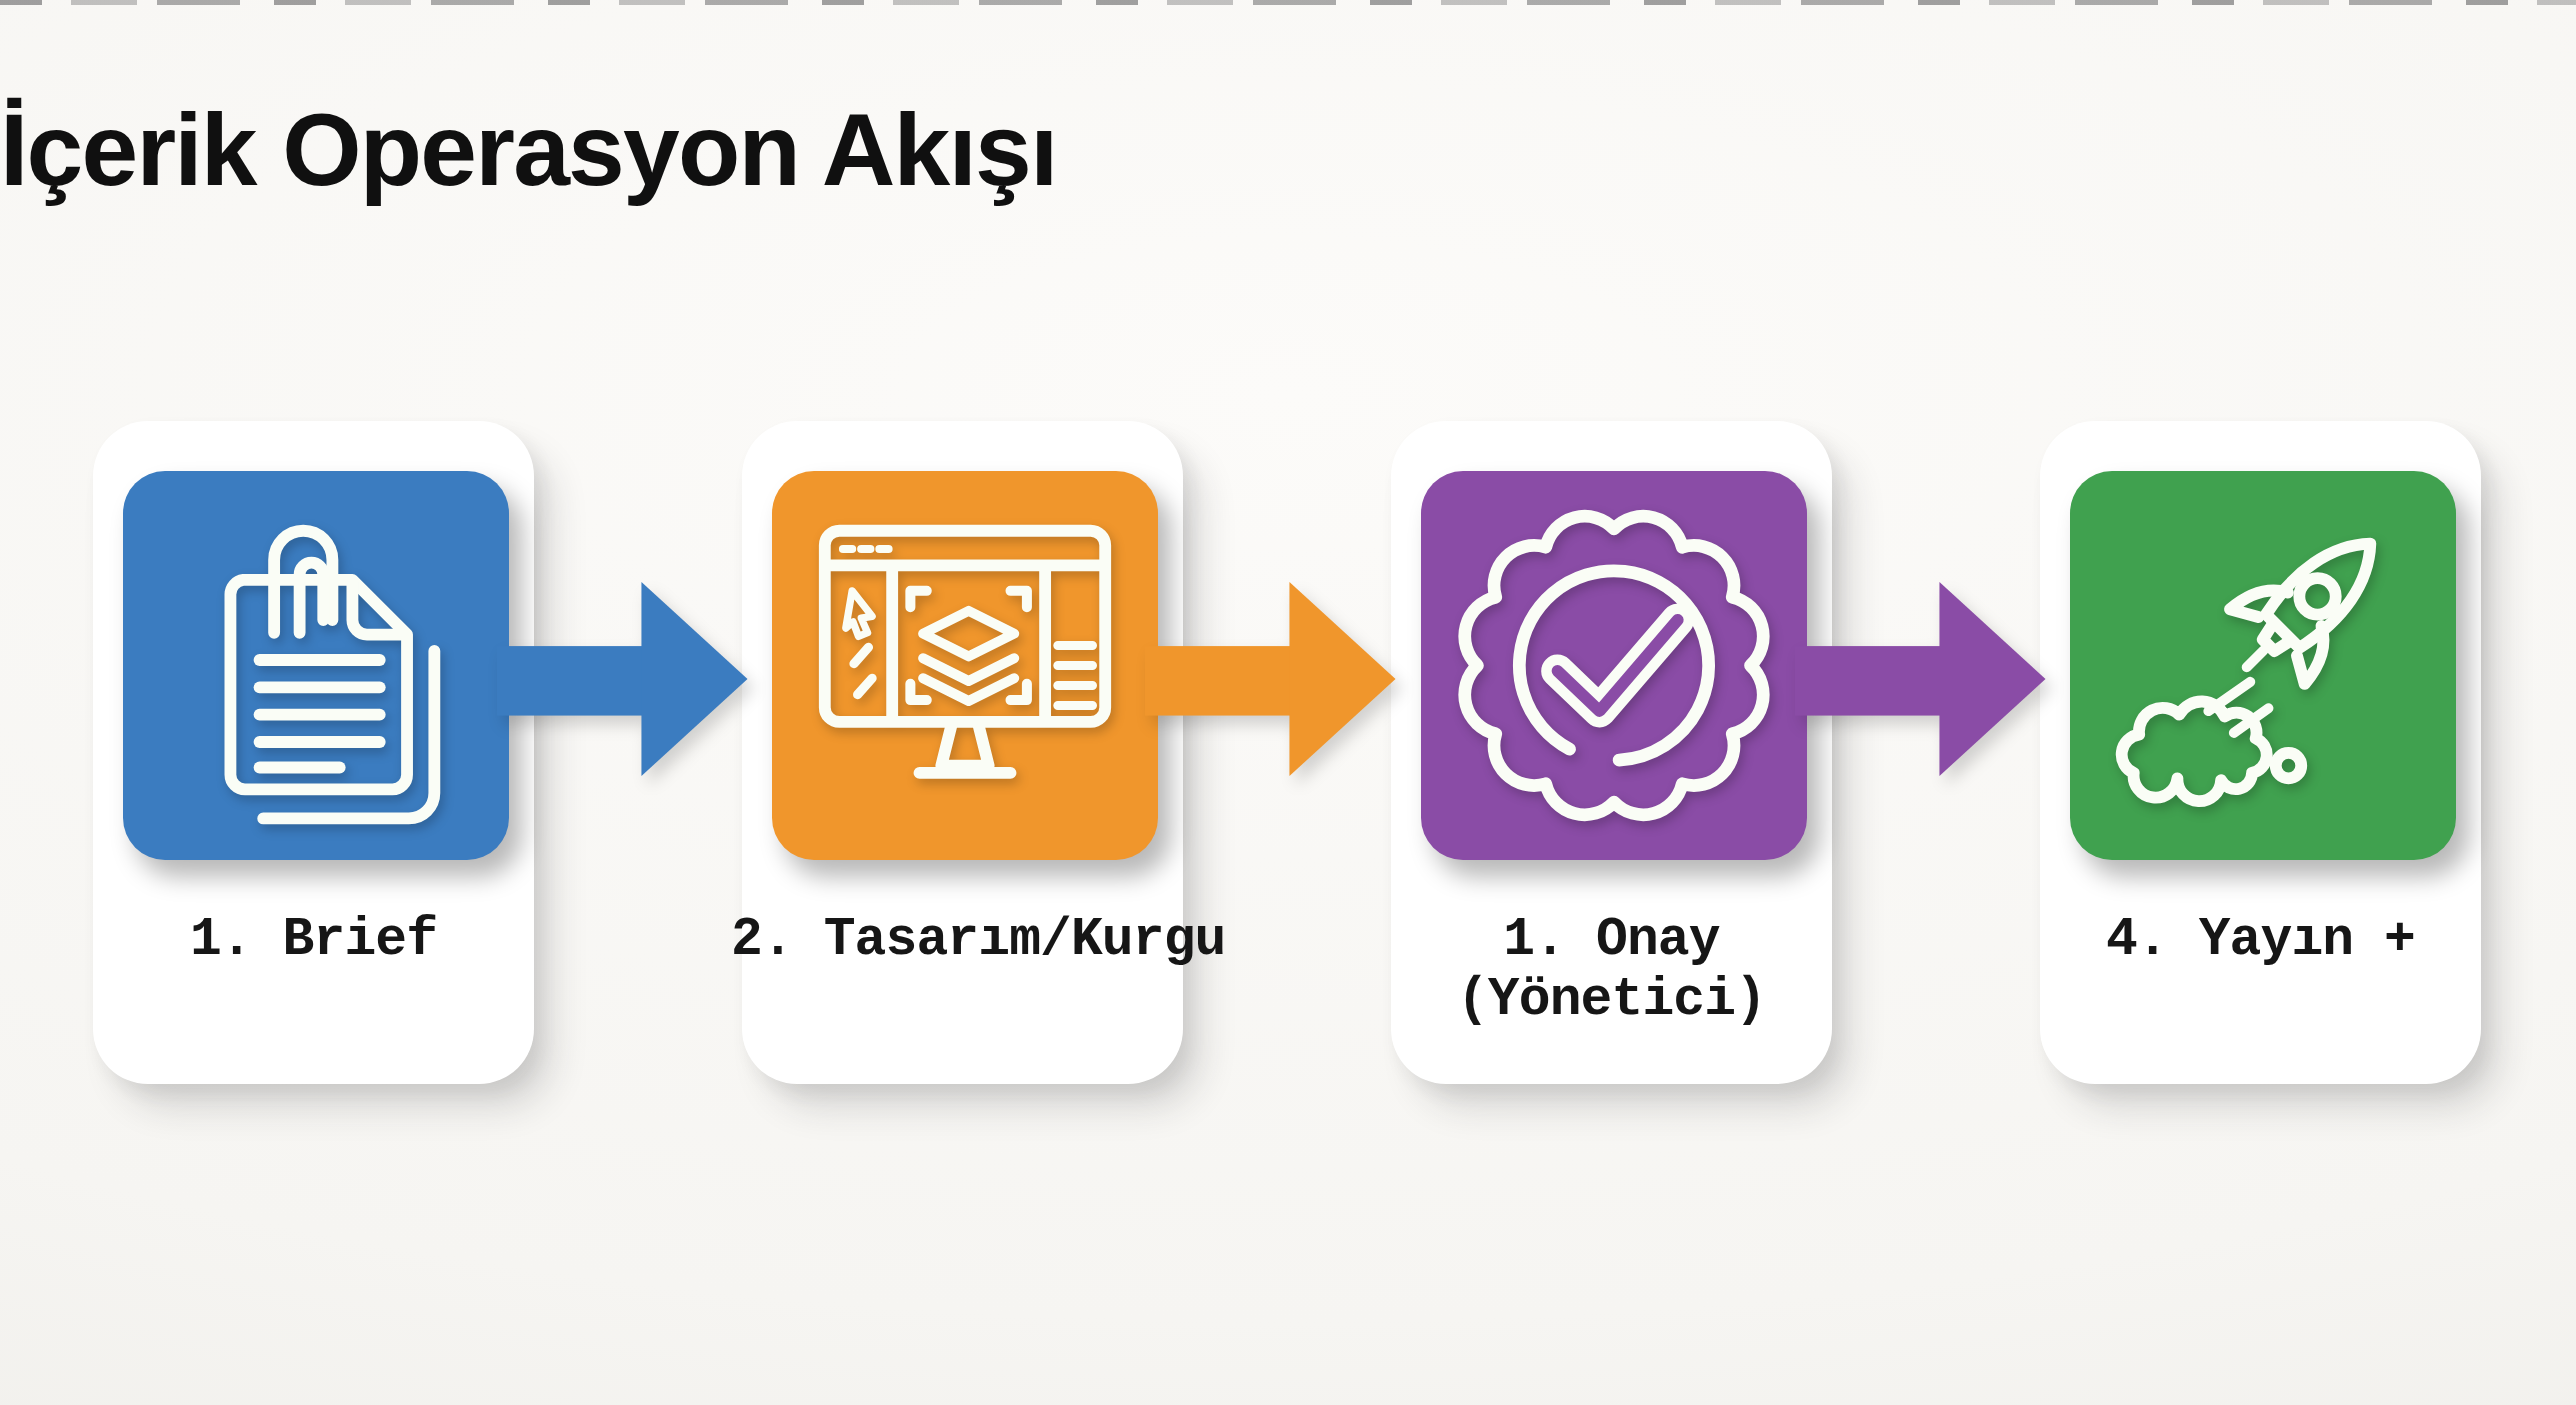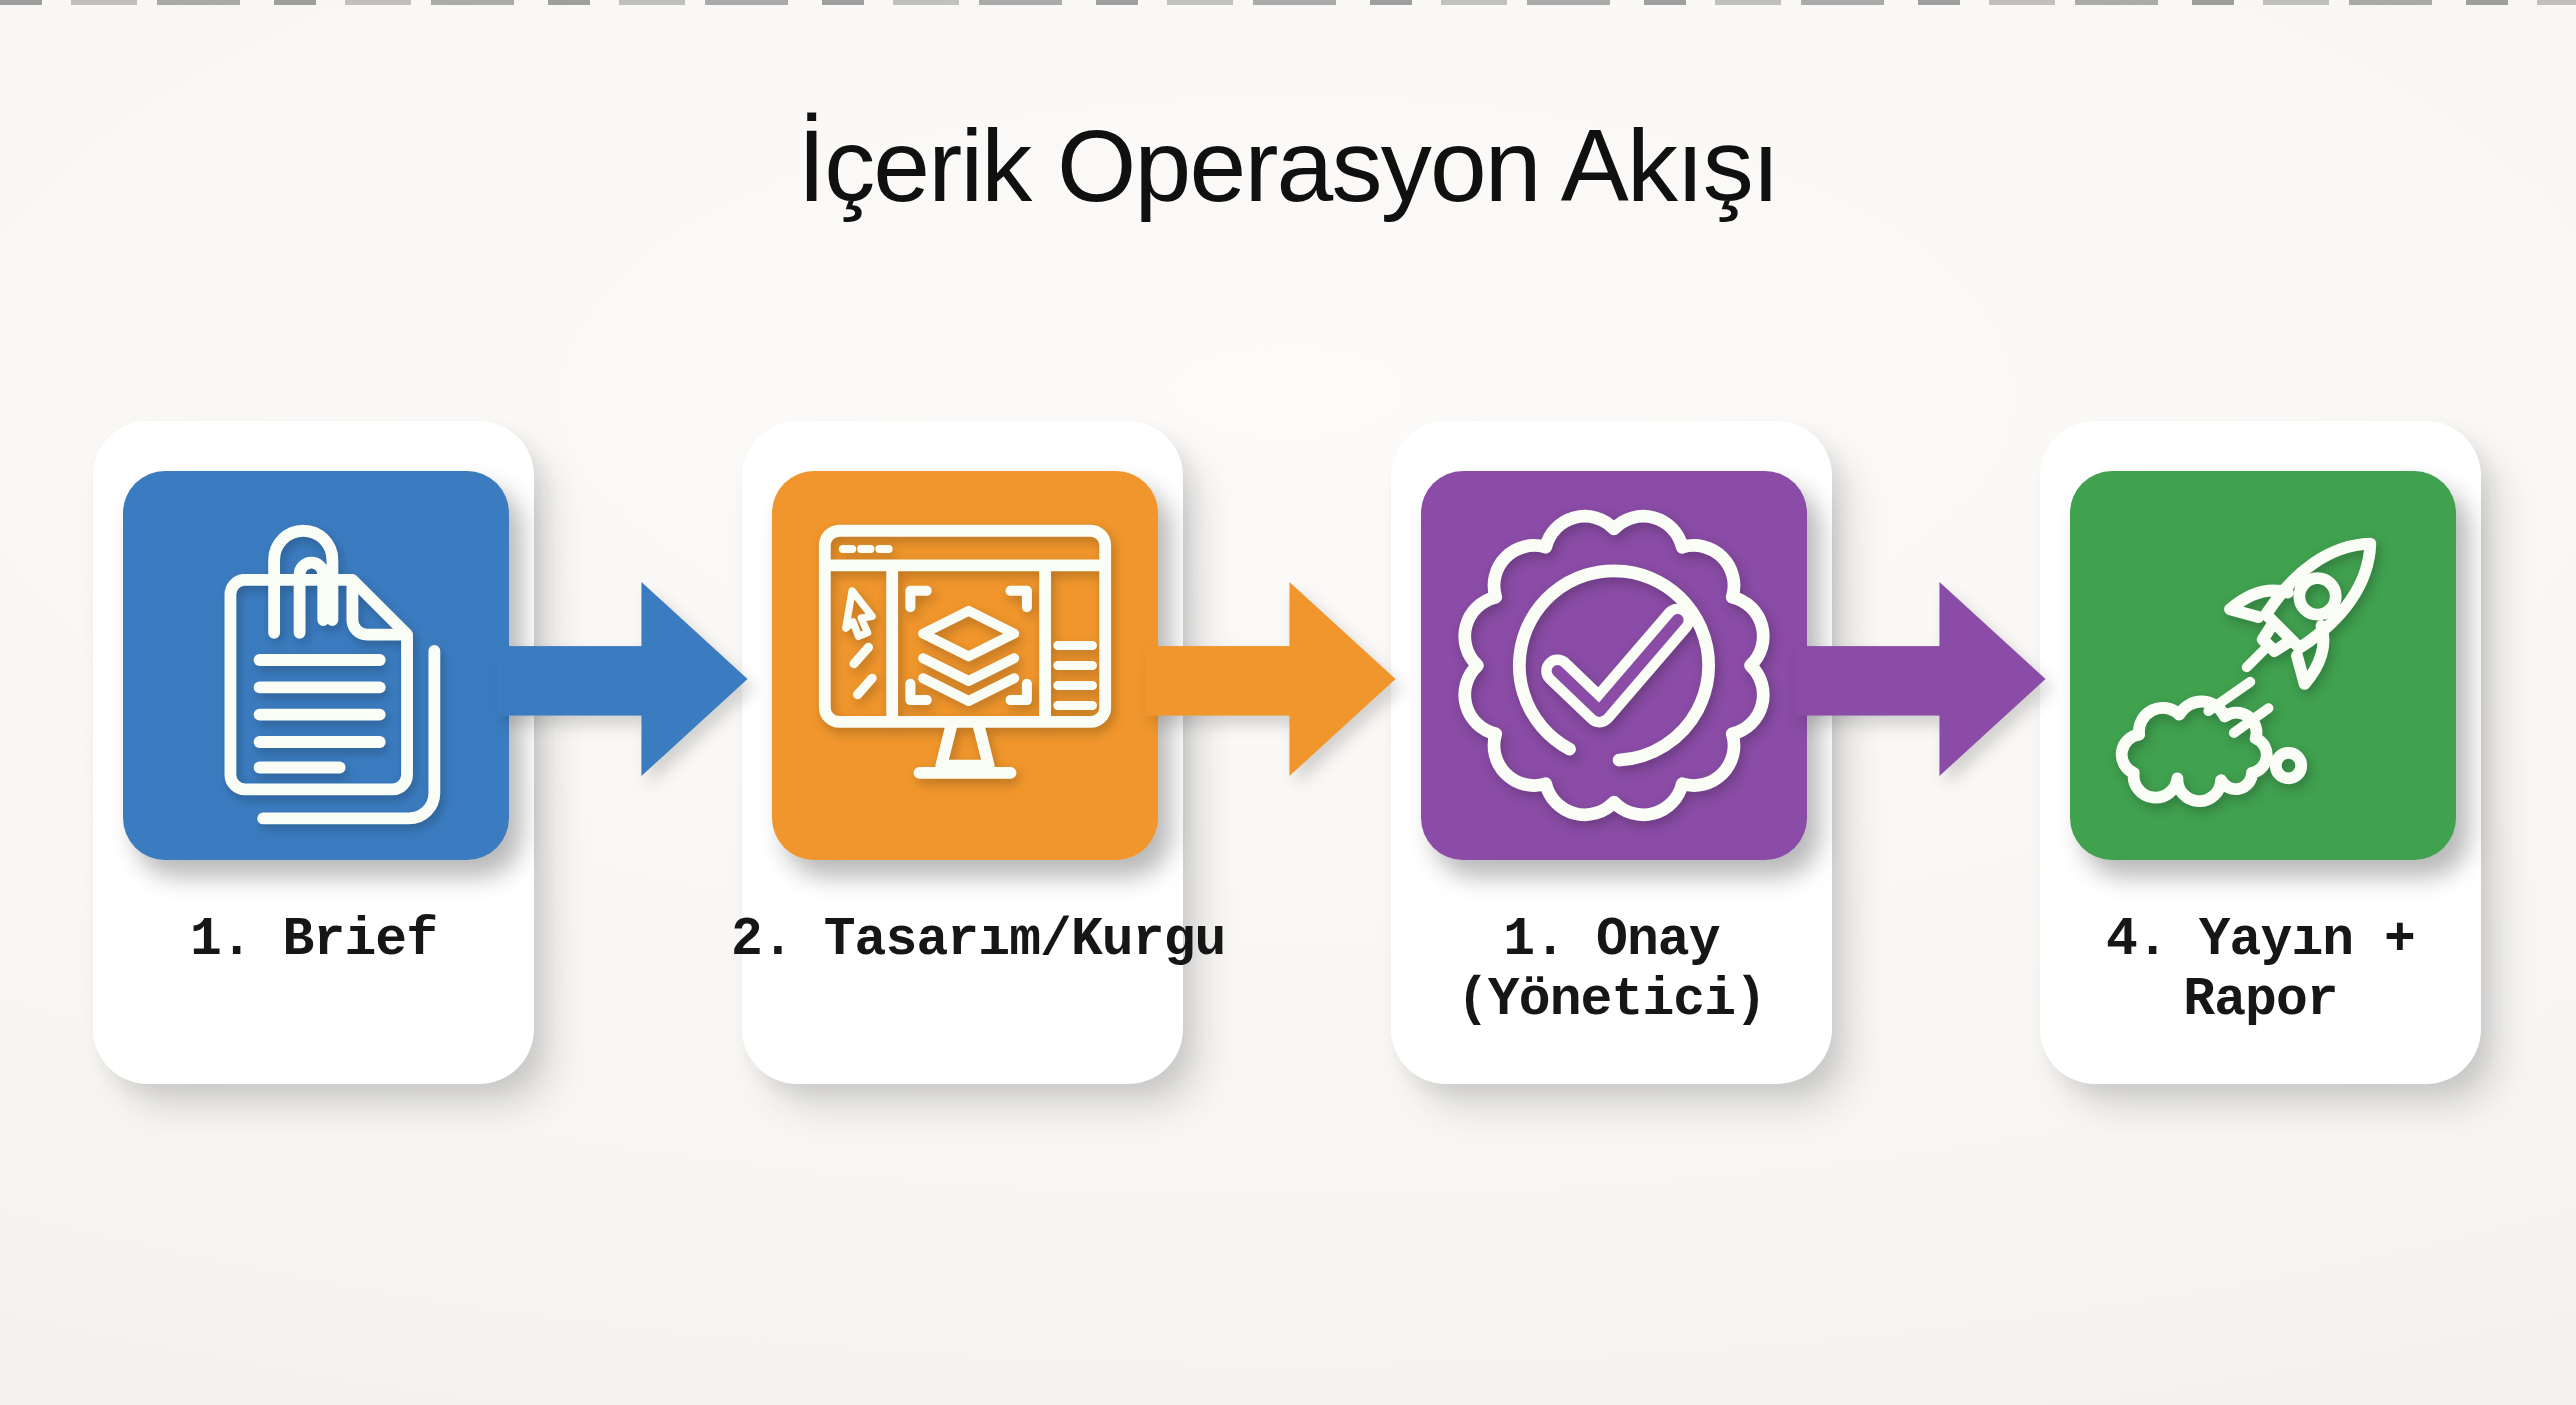--- a/index.html
+++ b/index.html
@@ -9,22 +9,22 @@
     font-family:"Liberation Sans", sans-serif;
   }
   .top-artifact{
     position:absolute;top:0;left:0;right:0;height:4.6px;opacity:.5;
     background:repeating-linear-gradient(90deg,
       rgba(25,25,28,.8) 0 42px, rgba(25,25,28,0) 42px 71px,
       rgba(25,25,28,.5) 71px 137px, rgba(25,25,28,0) 137px 157px,
       rgba(25,25,28,.7) 157px 240px, rgba(25,25,28,0) 240px 274px);
   }
   .title{
-    position:absolute;top:108px;left:0;width:100%;
-    text-align:center;font-size:102px;line-height:1.15;font-weight:normal;
+    position:absolute;top:92px;left:0;width:100%;
+    font-size:102px;line-height:1.15;font-weight:bold;
     letter-spacing:-1.8px;color:#101010;
   }
   .card{
     position:absolute;top:421px;width:441px;height:663px;
     background:#ffffff;border-radius:55px;z-index:1;
     box-shadow:22px 27.4px 37px -5.5px rgba(40,40,45,.16), 7.3px 9.1px 16.5px rgba(40,40,45,.07);
   }
   .card.c0{left:93px}.card.c1{left:742px}.card.c2{left:1391px}.card.c3{left:2040px}
   .tile{
     position:absolute;left:30px;top:50px;width:386px;height:389px;
@@ -127,21 +127,20 @@
           <path d="M0 70 V96" stroke-width="11"></path>
         </g>
         <path d="M152 262 l46 -32" stroke-width="11"></path>
         <path d="M180 286 l38 -27" stroke-width="11"></path>
         <path d="M70 330 a22 22 0 0 1 6 -42 a26 26 0 0 1 44 -22 a28 28 0 0 1 50 2 a22 22 0 0 1 34 24 a20 20 0 0 1 -4 38 a18 18 0 0 1 -34 8 a20 20 0 0 1 -48 -2 a18 18 0 0 1 -48 -6 Z"></path>
         <circle cx="240" cy="322" r="14"></circle>
       </svg>
     </div>
     <div class="label">
       <div>4. Yayın +</div>
-      <div>Rapor</div>
     </div>
   </div>
 
   <svg class="arrow a0" viewBox="0 0 280 240">
     <rect x="0" y="84" width="160" height="76" fill="#3b7cc0"></rect>
     <polygon points="158,14 158,226 274,120" fill="#3b7cc0"></polygon>
   </svg>
   <svg class="arrow a1" viewBox="0 0 280 240">
     <rect x="0" y="84" width="160" height="76" fill="#f0962c"></rect>
     <polygon points="158,14 158,226 274,120" fill="#f0962c"></polygon>

